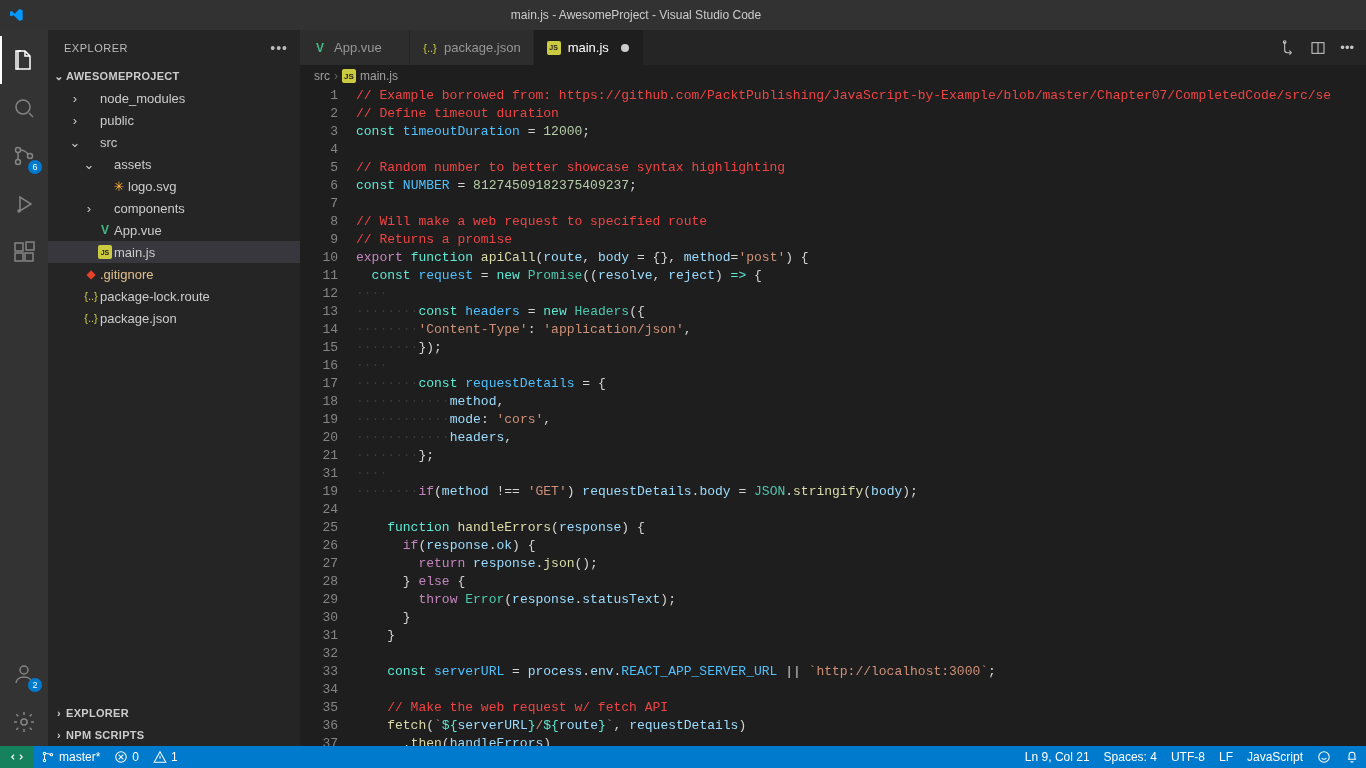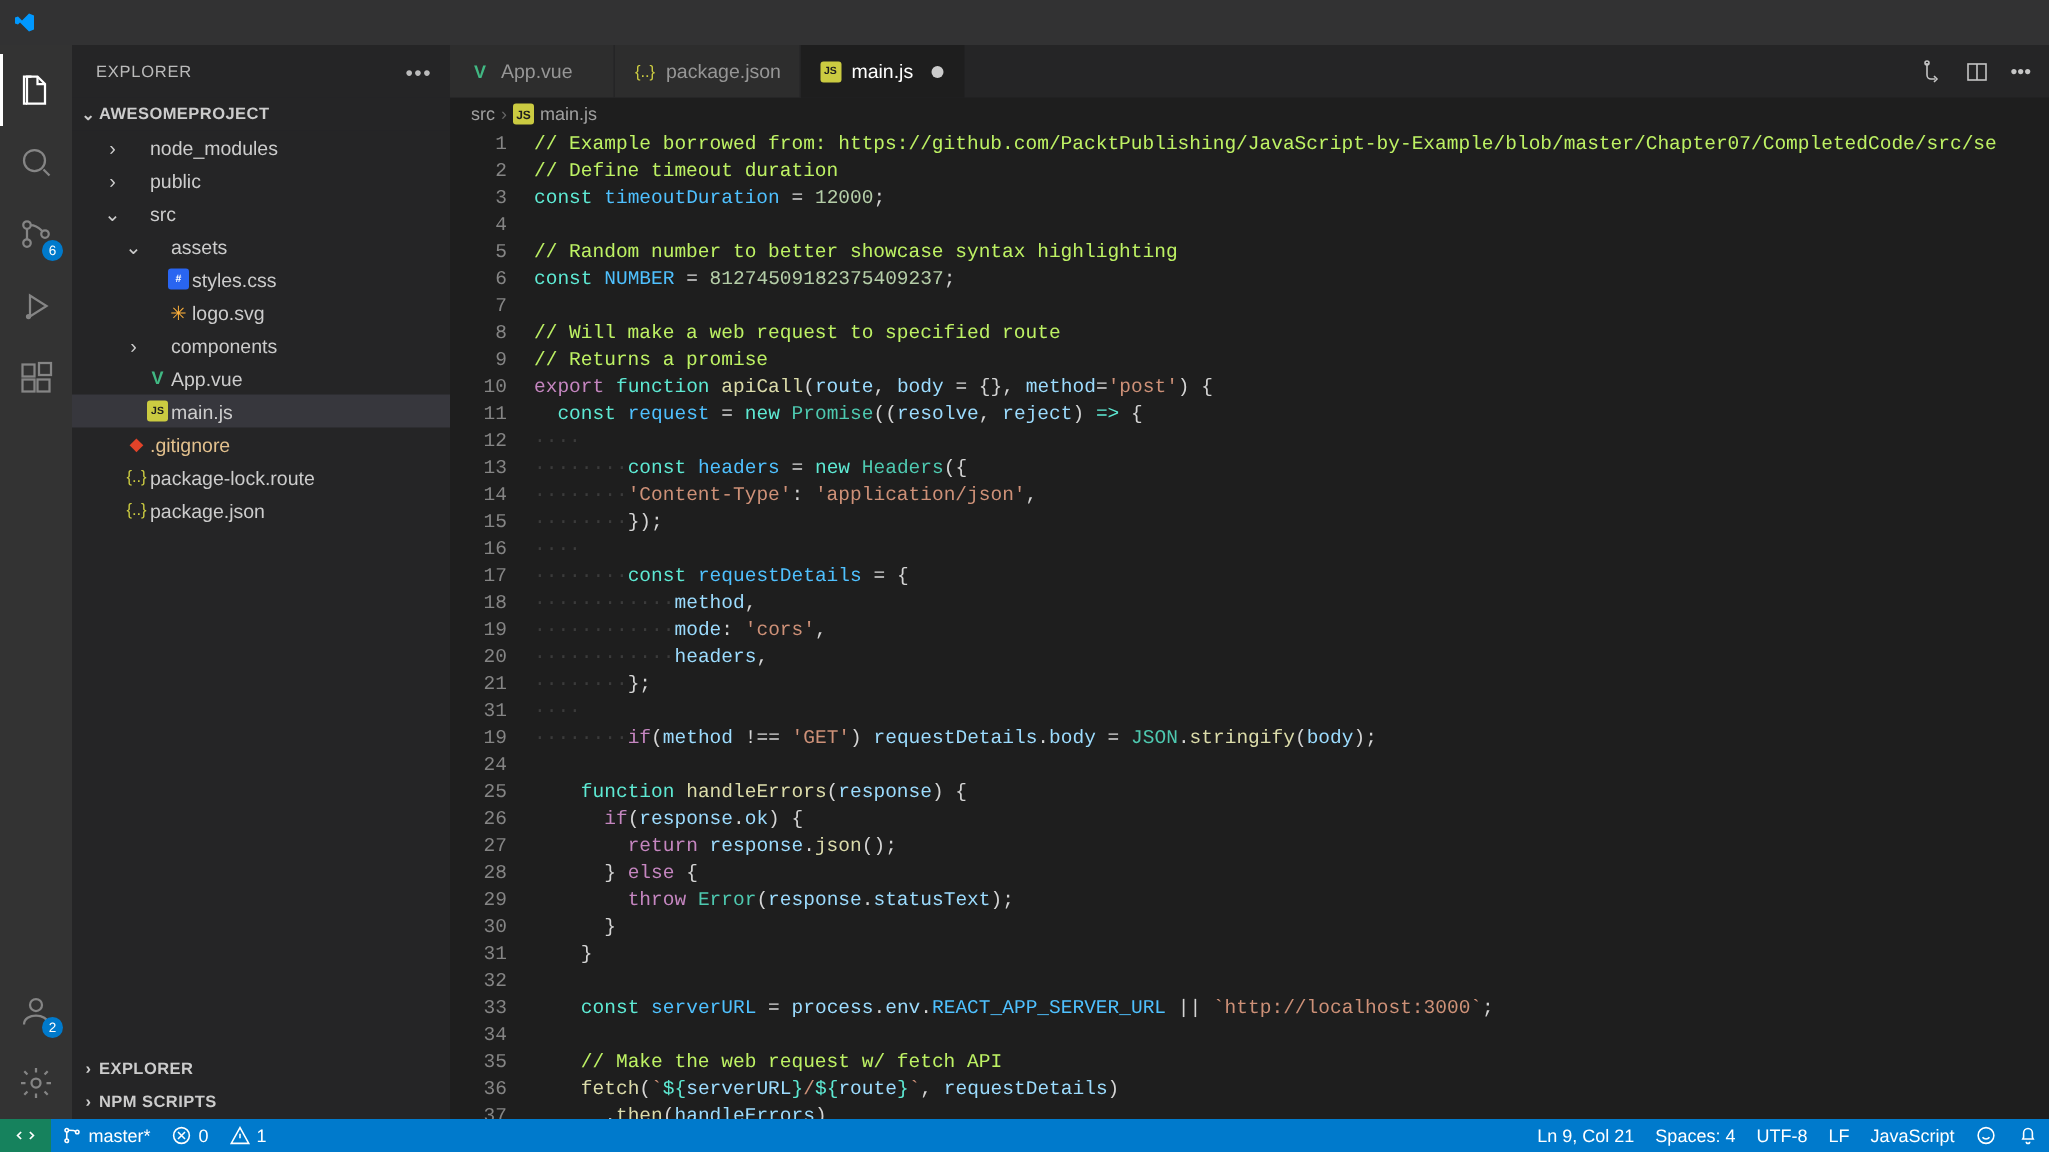--- a/index.html
+++ b/index.html
@@ -105,21 +105,21 @@
   line-height: 18px;
   overflow: hidden;
 }
 .gutter {
   width: 56px; text-align: right; color: #858585;
   padding-right: 18px; padding-top:0; user-select:none;
 }
 .code { flex:1; white-space: pre; color:#d4d4d4; overflow:hidden;}
 .code .line { height:18px; }
 .gutter .gl { height:18px; }
-.tok-comment { color:#bef264; }
+.tok-comment { color:#ef4444; }
 .tok-keyword { color:#c586c0; }
 .tok-storage { color:#5eead4; }
 .tok-var { color:#9cdcfe; }
 .tok-func { color:#dcdcaa; }
 .tok-string { color:#ce9178; }
 .tok-number { color:#b5cea8; }
 .tok-type { color:#4ec9b0; }
 .tok-const { color:#4fc1ff; }
 .tok-punct { color:#d4d4d4; }
 .tok-prop { color:#9cdcfe; }
@@ -139,20 +139,21 @@
 </style>
 </head>
 <body>
 
 <div class="titlebar">
   <span class="vsicon">
     <svg viewBox="0 0 24 24" width="16" height="16">
         <path fill="#0098ff" d="M17 3l5 2v14l-5 2-9-9 9-9zM3 7l3-1 4 4-4 4-3-1V7z"></path>
       </svg>
   </span>
+  <div class="wintitle">main.js - AwesomeProject - Visual Studio Code</div>
   <div style="width:120px"></div>
 </div>
 
 <div class="main">
 
   <div class="activitybar">
     <div class="aicon active">
       <svg width="24" height="24" viewBox="0 0 24 24" fill="none" stroke="currentColor" stroke-width="1.5">
           <path d="M13 3H6v18h12V8l-5-5z"></path>
           <path d="M13 3v5h5"></path>
@@ -226,27 +227,20 @@
         </div>
         <div class="tree-item" style="padding-left: 20px;">
           <span class="tw">⌄</span>
           <span class="fi"></span>
           <span class="lbl">src</span>
         </div>
         <div class="tree-item" style="padding-left: 34px;">
           <span class="tw">⌄</span>
           <span class="fi"></span>
           <span class="lbl">assets</span>
-        </div>
-        <div class="tree-item" style="padding-left: 48px;">
-          <span class="tw"></span>
-          <span class="fi">
-            <span style="display:inline-flex;width:14px;height:14px;background:#2965f1;color:#fff;font-size:7px;font-weight:bold;align-items:center;justify-content:center;border-radius:2px;">#</span>
-          </span>
-          <span class="lbl">styles.css</span>
         </div>
         <div class="tree-item" style="padding-left: 48px;">
           <span class="tw"></span>
           <span class="fi">
             <span style="color:#ffb13b;font-size:13px;">✳</span>
           </span>
           <span class="lbl">logo.svg</span>
         </div>
         <div class="tree-item" style="padding-left: 34px;">
           <span class="tw">›</span>

